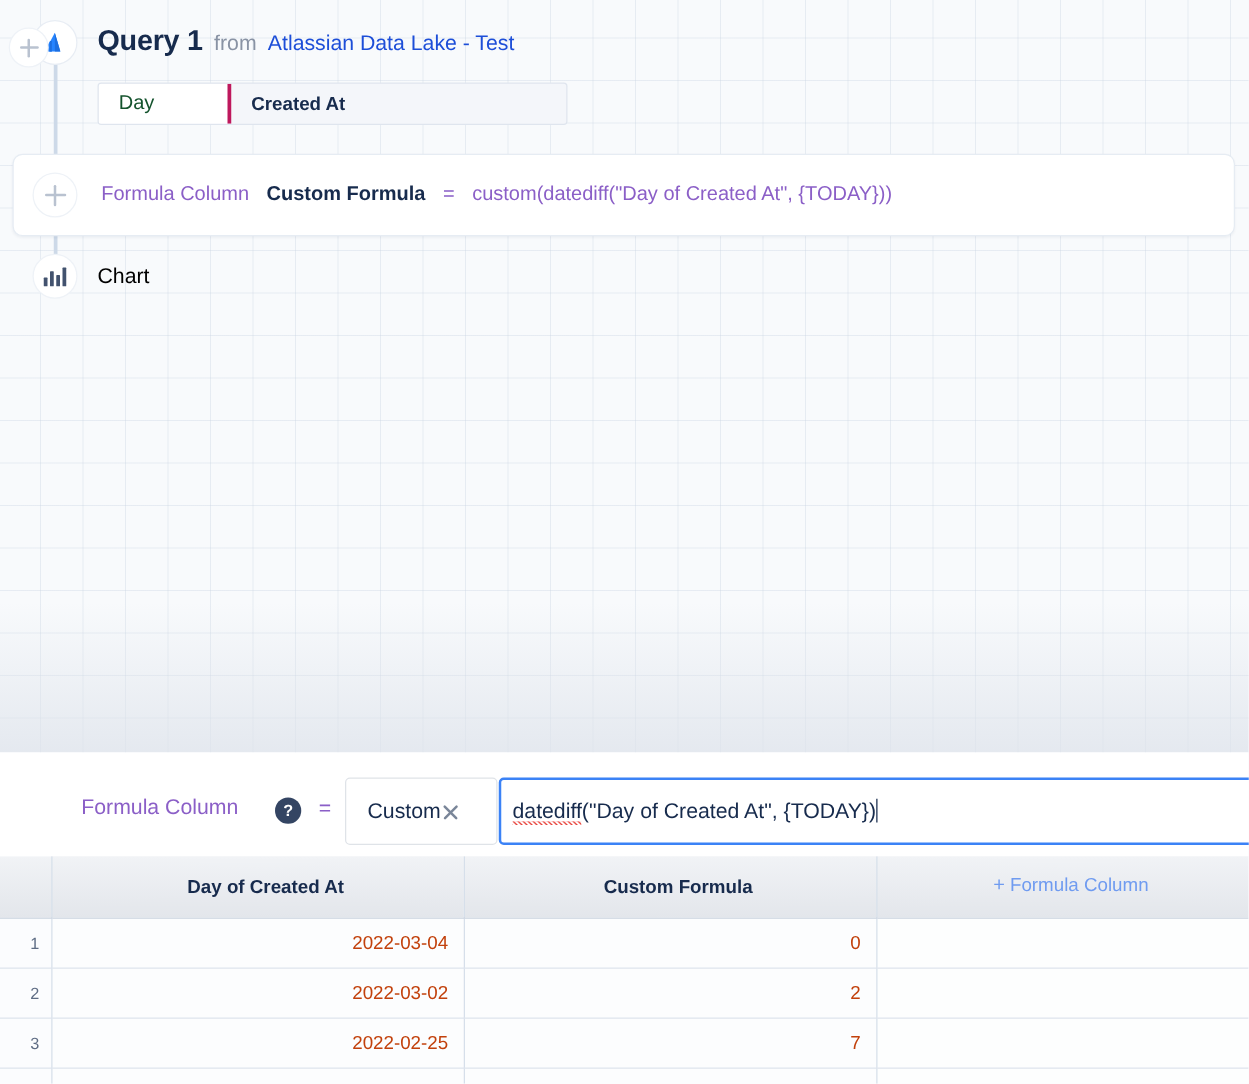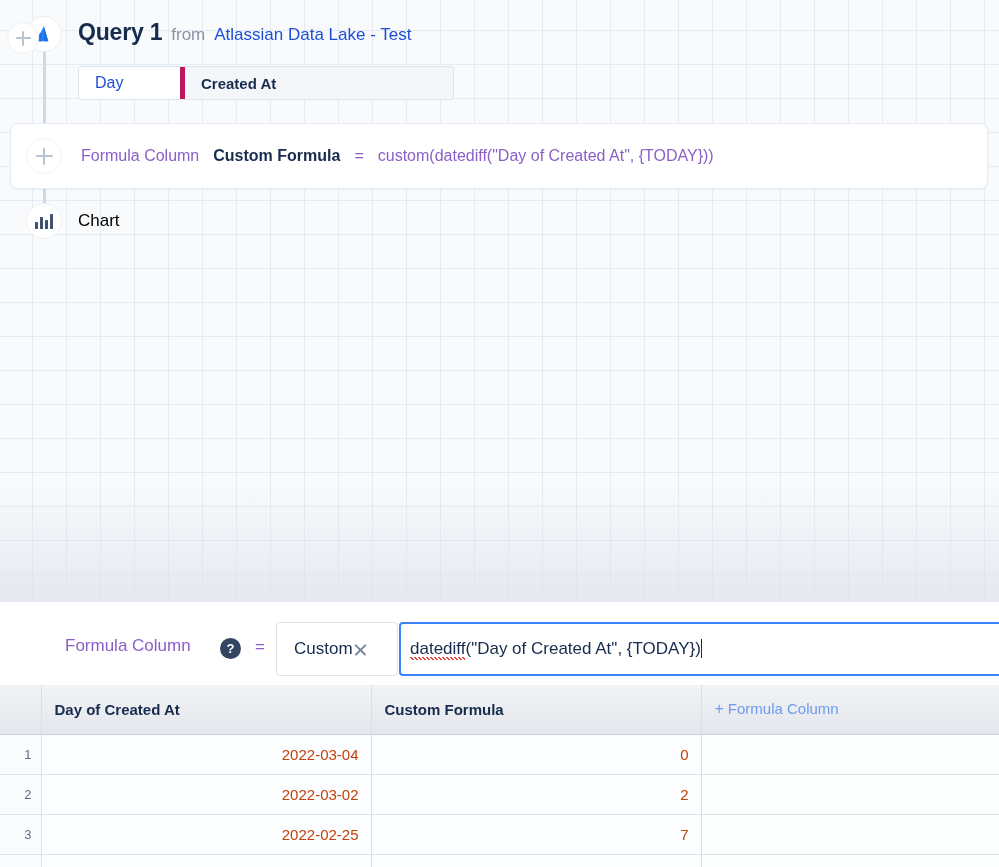--- a/index.html
+++ b/index.html
@@ -141,27 +141,27 @@
     box-sizing: border-box;
     display: flex;
     border: 1px solid #dfe5ee;
     border-radius: 3px;
     overflow: hidden;
     background: #f4f6fa;
   }
   .dim-pill .seg-left {
     width: 106px;
     background: #ffffff;
-    border-right: 5px solid #be185d;
+    border-right: 3px solid #be185d;
     display: flex;
     align-items: center;
     padding-left: 16px;
     box-sizing: border-box;
     font-size: 16px;
-    color: #1d4ed8;
+    color: #14532d;
     text-align: right;
   }
   .dim-pill .seg-right {
     flex: 1;
     display: flex;
     align-items: center;
     padding-left: 16px;
     box-sizing: border-box;
     font-size: 15px;
     font-weight: bold;
@@ -375,21 +375,21 @@
     box-sizing: border-box;
     font-size: 15px;
     border-right: 1px solid #d6dfea;
     border-bottom: 1px solid #dde4ed;
   }
   table.results thead th {
     height: 49px;
     background: linear-gradient(to bottom, #f1f3f6 0%, #e3e6eb 100%);
     color: #172b4d;
     font-weight: bold;
-    text-align: left;
+    text-align: center;
     padding: 0 0 0 13px;
     border-bottom: 1px solid #c9d2de;
     white-space: nowrap;
   }
   table.results thead th.rownum-h {
     width: 41px;
     padding: 0;
   }
   table.results thead th.add-col {
     color: #6f9bf0;

